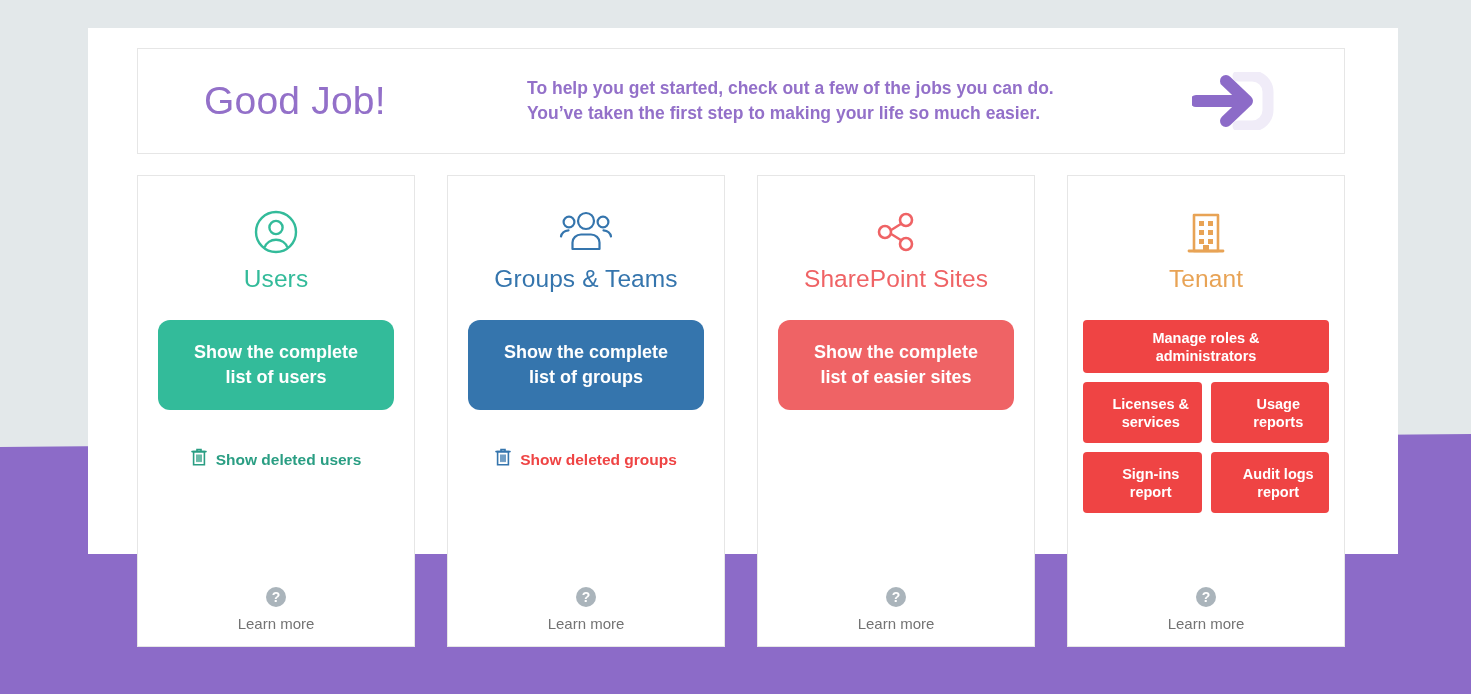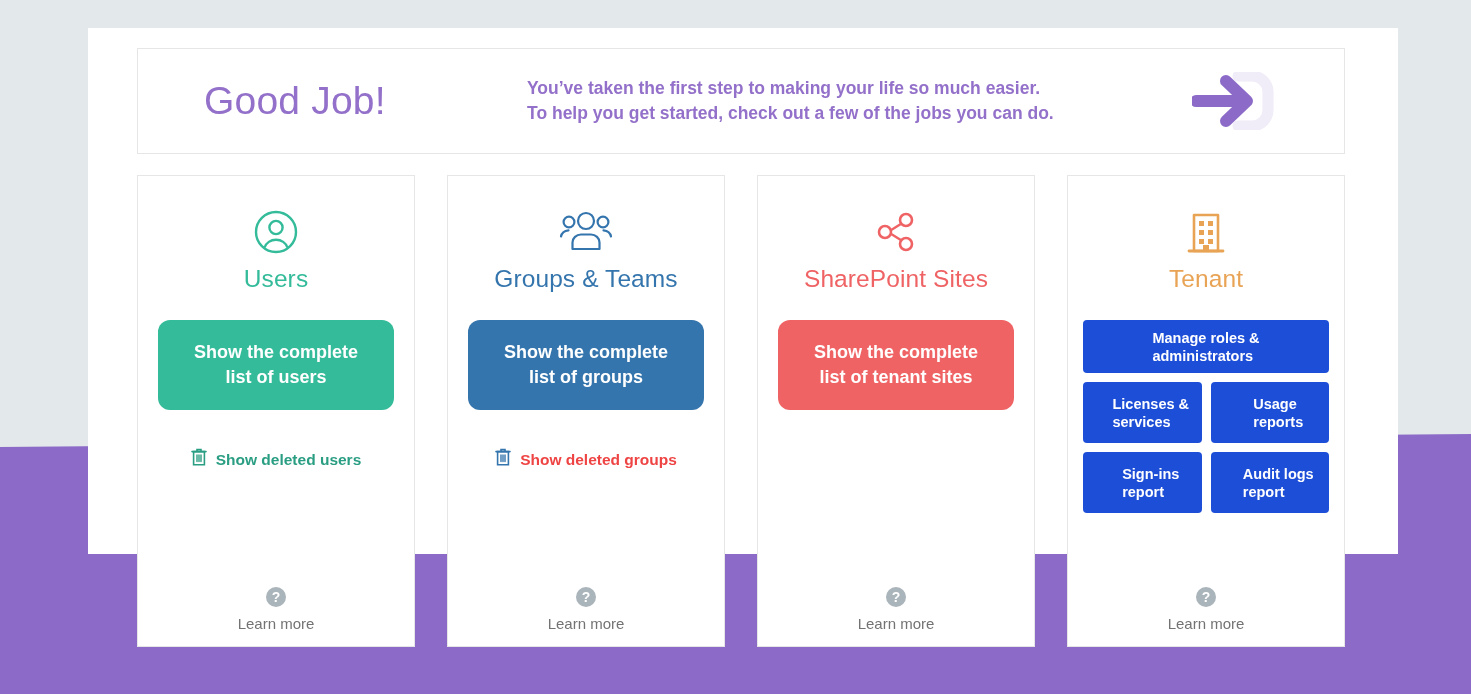--- a/index.html
+++ b/index.html
@@ -171,33 +171,33 @@
     width: 246px;
     display: flex;
     flex-direction: column;
     gap: 9px;
   }
   .tenant-row {
     display: flex;
     gap: 9px;
   }
   .tenant-btn {
-    background: #1d4ed8;
+    background: #ef4444;
     border: none;
     border-radius: 4px;
     color: #ffffff;
     font-size: 14.5px;
     font-weight: bold;
     line-height: 18px;
     font-family: "Liberation Sans", sans-serif;
     cursor: pointer;
     display: flex;
     align-items: center;
     justify-content: center;
-    text-align: left;
+    text-align: center;
     padding: 0 6px;
     box-sizing: border-box;
   }
   .tenant-btn.wide { width: 246px; height: 53px; }
   .tenant-btn.half { width: 118.5px; height: 61px; flex: 1 1 0; padding-left: 23px; }
 </style>
 </head>
 <body>
 
 <div id="bg-top"></div>
@@ -205,22 +205,22 @@
   <svg width="1471" height="694" viewBox="0 0 1471 694" xmlns="http://www.w3.org/2000/svg">
     <polygon points="0,447 1471,434 1471,694 0,694" fill="#8c6bc8"></polygon>
   </svg>
 </div>
 
 <div id="panel">
 
   <div id="banner">
     <div id="banner-title">Good Job!</div>
     <div id="banner-subtitle">
+      <div>To help you get started, check out a few of the jobs you can do.</div>
       <div>You’ve taken the first step to making your life so much easier.</div>
-      <div>To help you get started, check out a few of the jobs you can do.</div>
     </div>
     <div id="banner-icon">
       <svg width="90" height="58" viewBox="0 0 90 58" xmlns="http://www.w3.org/2000/svg">
         <path d="M46 4 h14 a16 16 0 0 1 16 16 v18 a16 16 0 0 1 -16 16 h-14" fill="none" stroke="#f0ecf8" stroke-width="11" stroke-linecap="round"></path>
         <path d="M4 29 h46" fill="none" stroke="#8c6bc8" stroke-width="12" stroke-linecap="round"></path>
         <path d="M34 9 L55 29 L34 49" fill="none" stroke="#8c6bc8" stroke-width="12" stroke-linecap="round" stroke-linejoin="round"></path>
       </svg>
     </div>
   </div>
 
@@ -314,21 +314,21 @@
           <circle cx="11" cy="22" r="6" fill="#fff" stroke="#ef6365" stroke-width="2.6"></circle>
           <circle cx="32" cy="10" r="6" fill="#fff" stroke="#ef6365" stroke-width="2.6"></circle>
           <circle cx="32" cy="34" r="6" fill="#fff" stroke="#ef6365" stroke-width="2.6"></circle>
         </svg>
       </div>
       <div class="card-title" style="color:#ef6365">SharePoint Sites</div>
       <div class="card-actions">
         <button class="big-btn" style="background:#ef6365">
           <span>
             <span>Show the complete</span><br>
-            <span>list of tenant sites</span>
+            <span>list of easier sites</span>
           </span>
         </button>
       </div>
       <div class="learn-more">
         <span>
           <svg width="22" height="22" viewBox="0 0 22 22" xmlns="http://www.w3.org/2000/svg">
             <circle cx="11" cy="11" r="10" fill="#aab4bb"></circle>
             <text x="11" y="16" text-anchor="middle" font-family="Liberation Sans, sans-serif" font-size="14" font-weight="bold" fill="#ffffff">?</text>
           </svg>
         </span>

